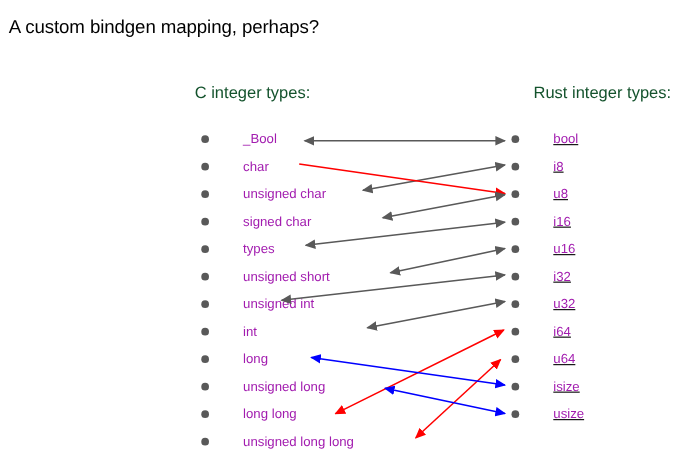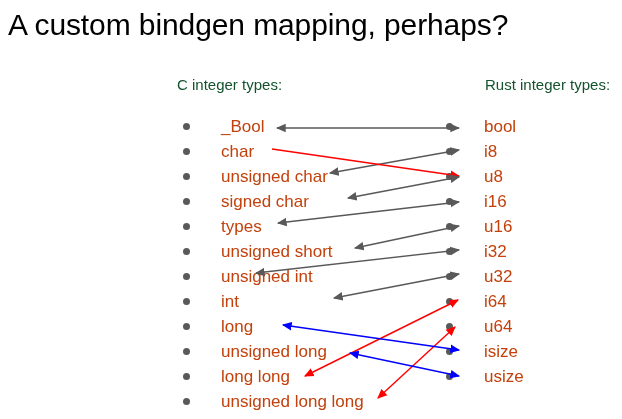--- a/index.html
+++ b/index.html
@@ -18,21 +18,21 @@
   #slide {
     position: absolute;
     left: 0; top: 0;
     width: 622px;
     height: 419px;
   }
   #title {
     position: absolute;
     left: 8px;
     top: 8px;
-    font-size: 30px;
+    font-size: 17px;
     line-height: 34px;
     color: #000000;
     white-space: nowrap;
     letter-spacing: -0.1px;
   }
   .col-header {
     position: absolute;
     font-size: 15px;
     color: #14532d;
     white-space: nowrap;
@@ -40,28 +40,28 @@
   #c-header { left: 177px; top: 76px; }
   #rust-header { left: 485px; top: 76px; }
 
   .list {
     position: absolute;
     margin: 0;
     padding: 0;
     list-style: none;
   }
   #c-list { left: 183px; top: 114px; }
-  #rust-list { left: 446px; top: 114px; }
+  #rust-list { left: 465px; top: 114px; text-decoration: underline; }
 
   .list li {
     position: relative;
     height: 25px;
     line-height: 25px;
-    font-size: 17px;
-    color: #c2410c;
+    font-size: 12px;
+    color: #a21caf;
     white-space: nowrap;
     padding-left: 38px;
   }
   .list li .bullet {
     position: absolute;
     left: 0;
     top: 9px;
     width: 7px;
     height: 7px;
     border-radius: 50%;

